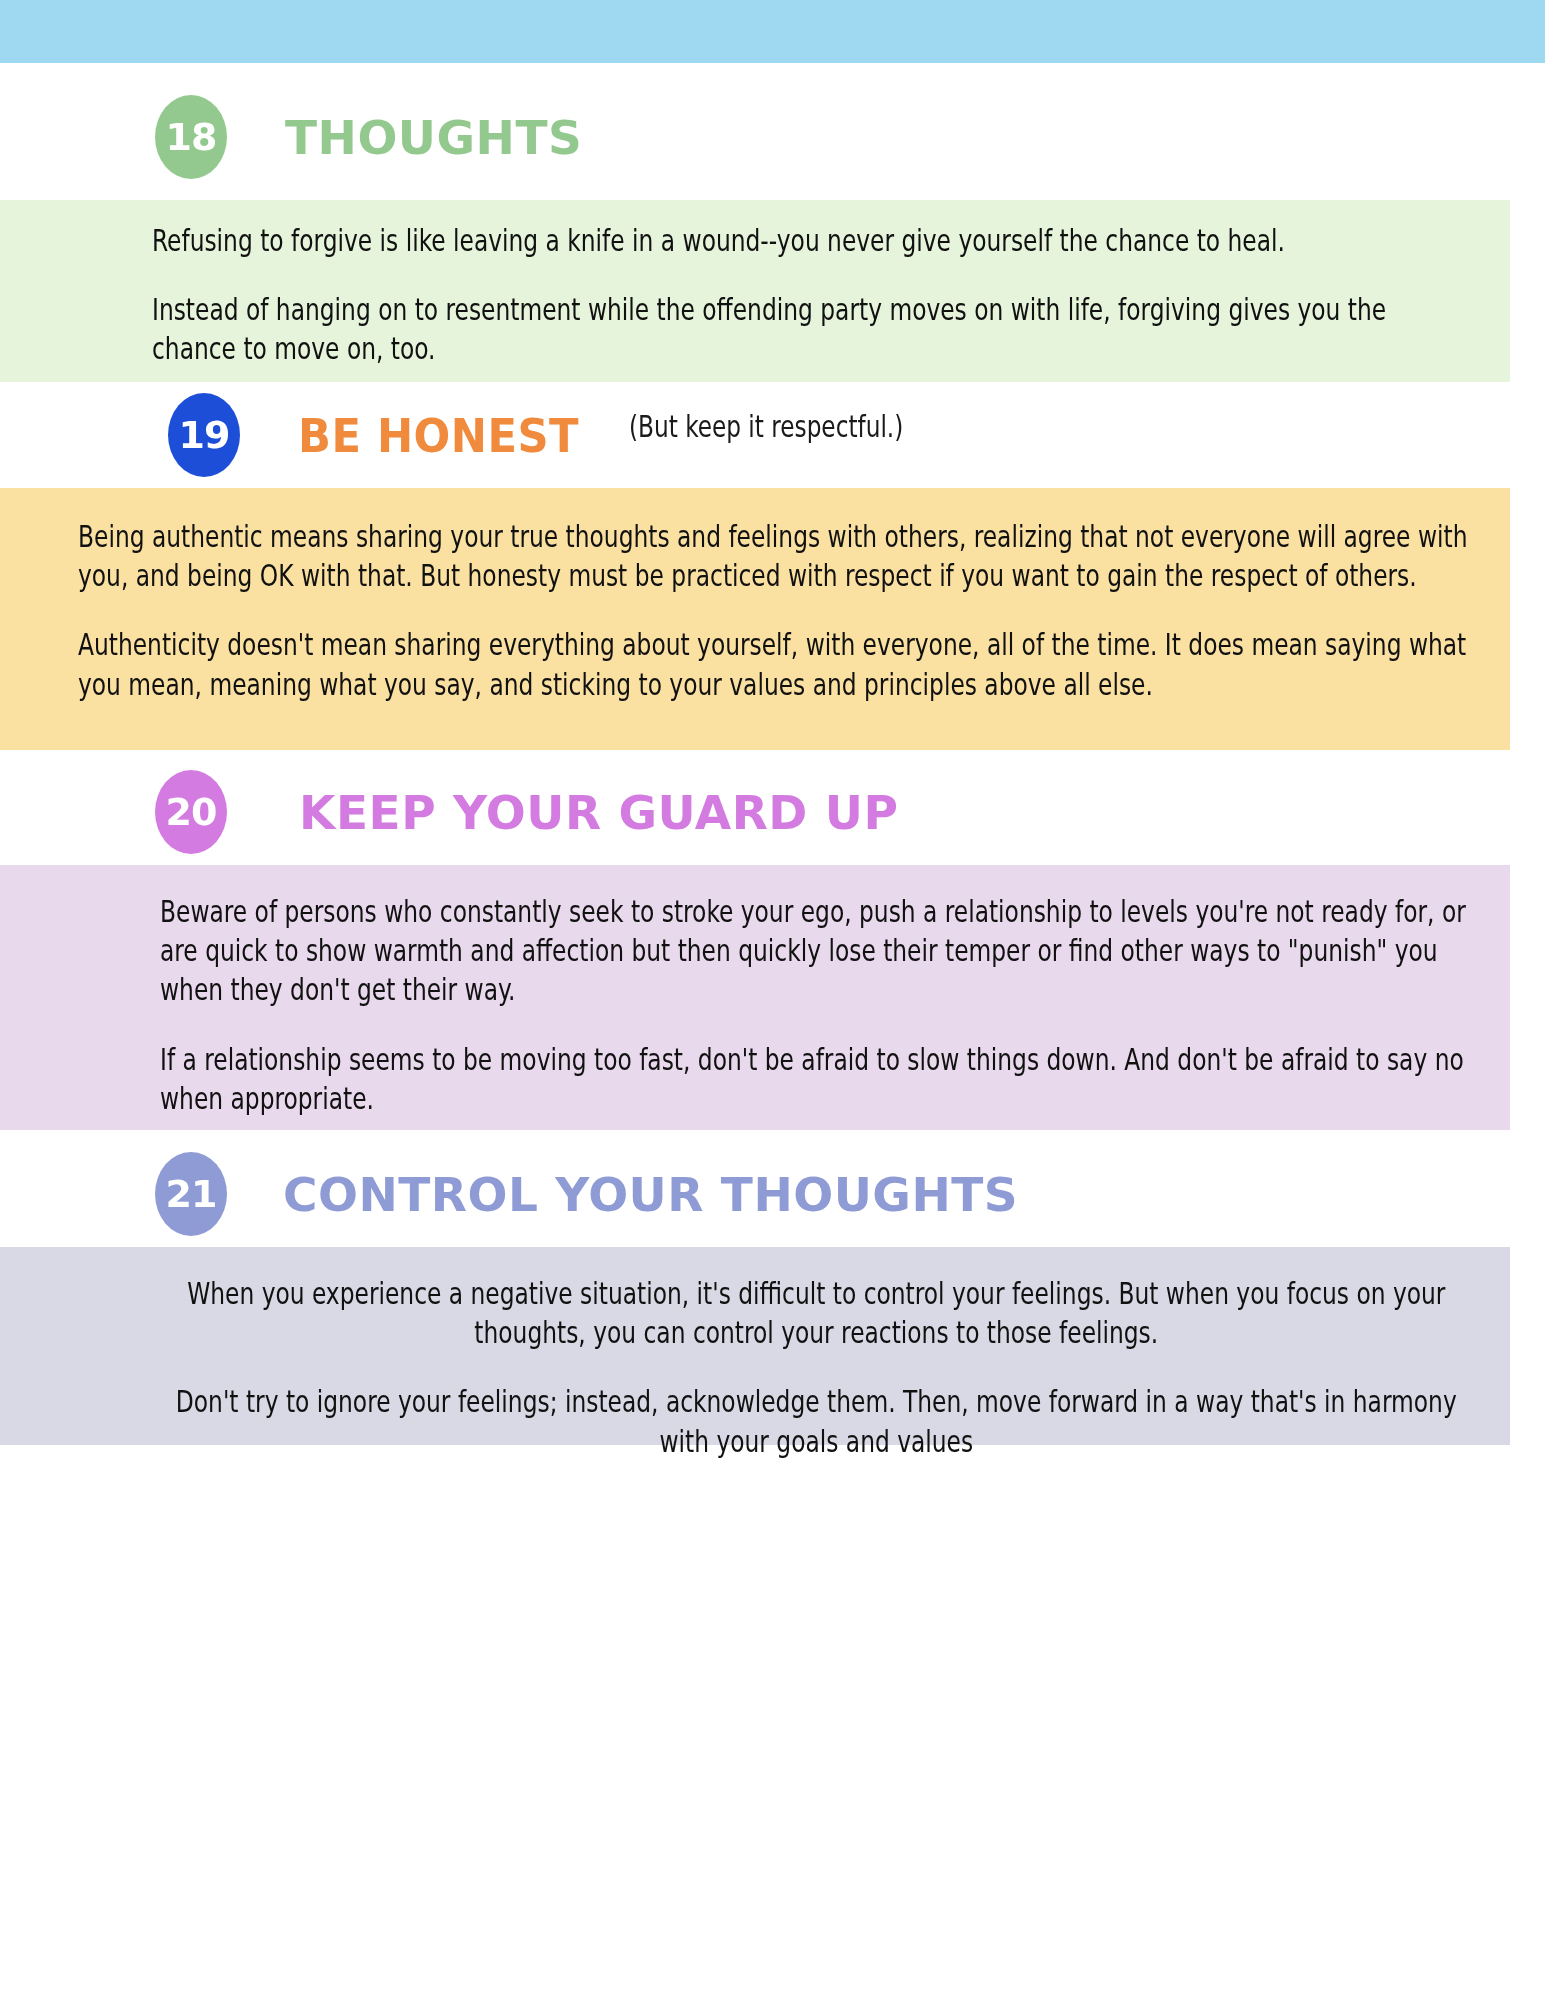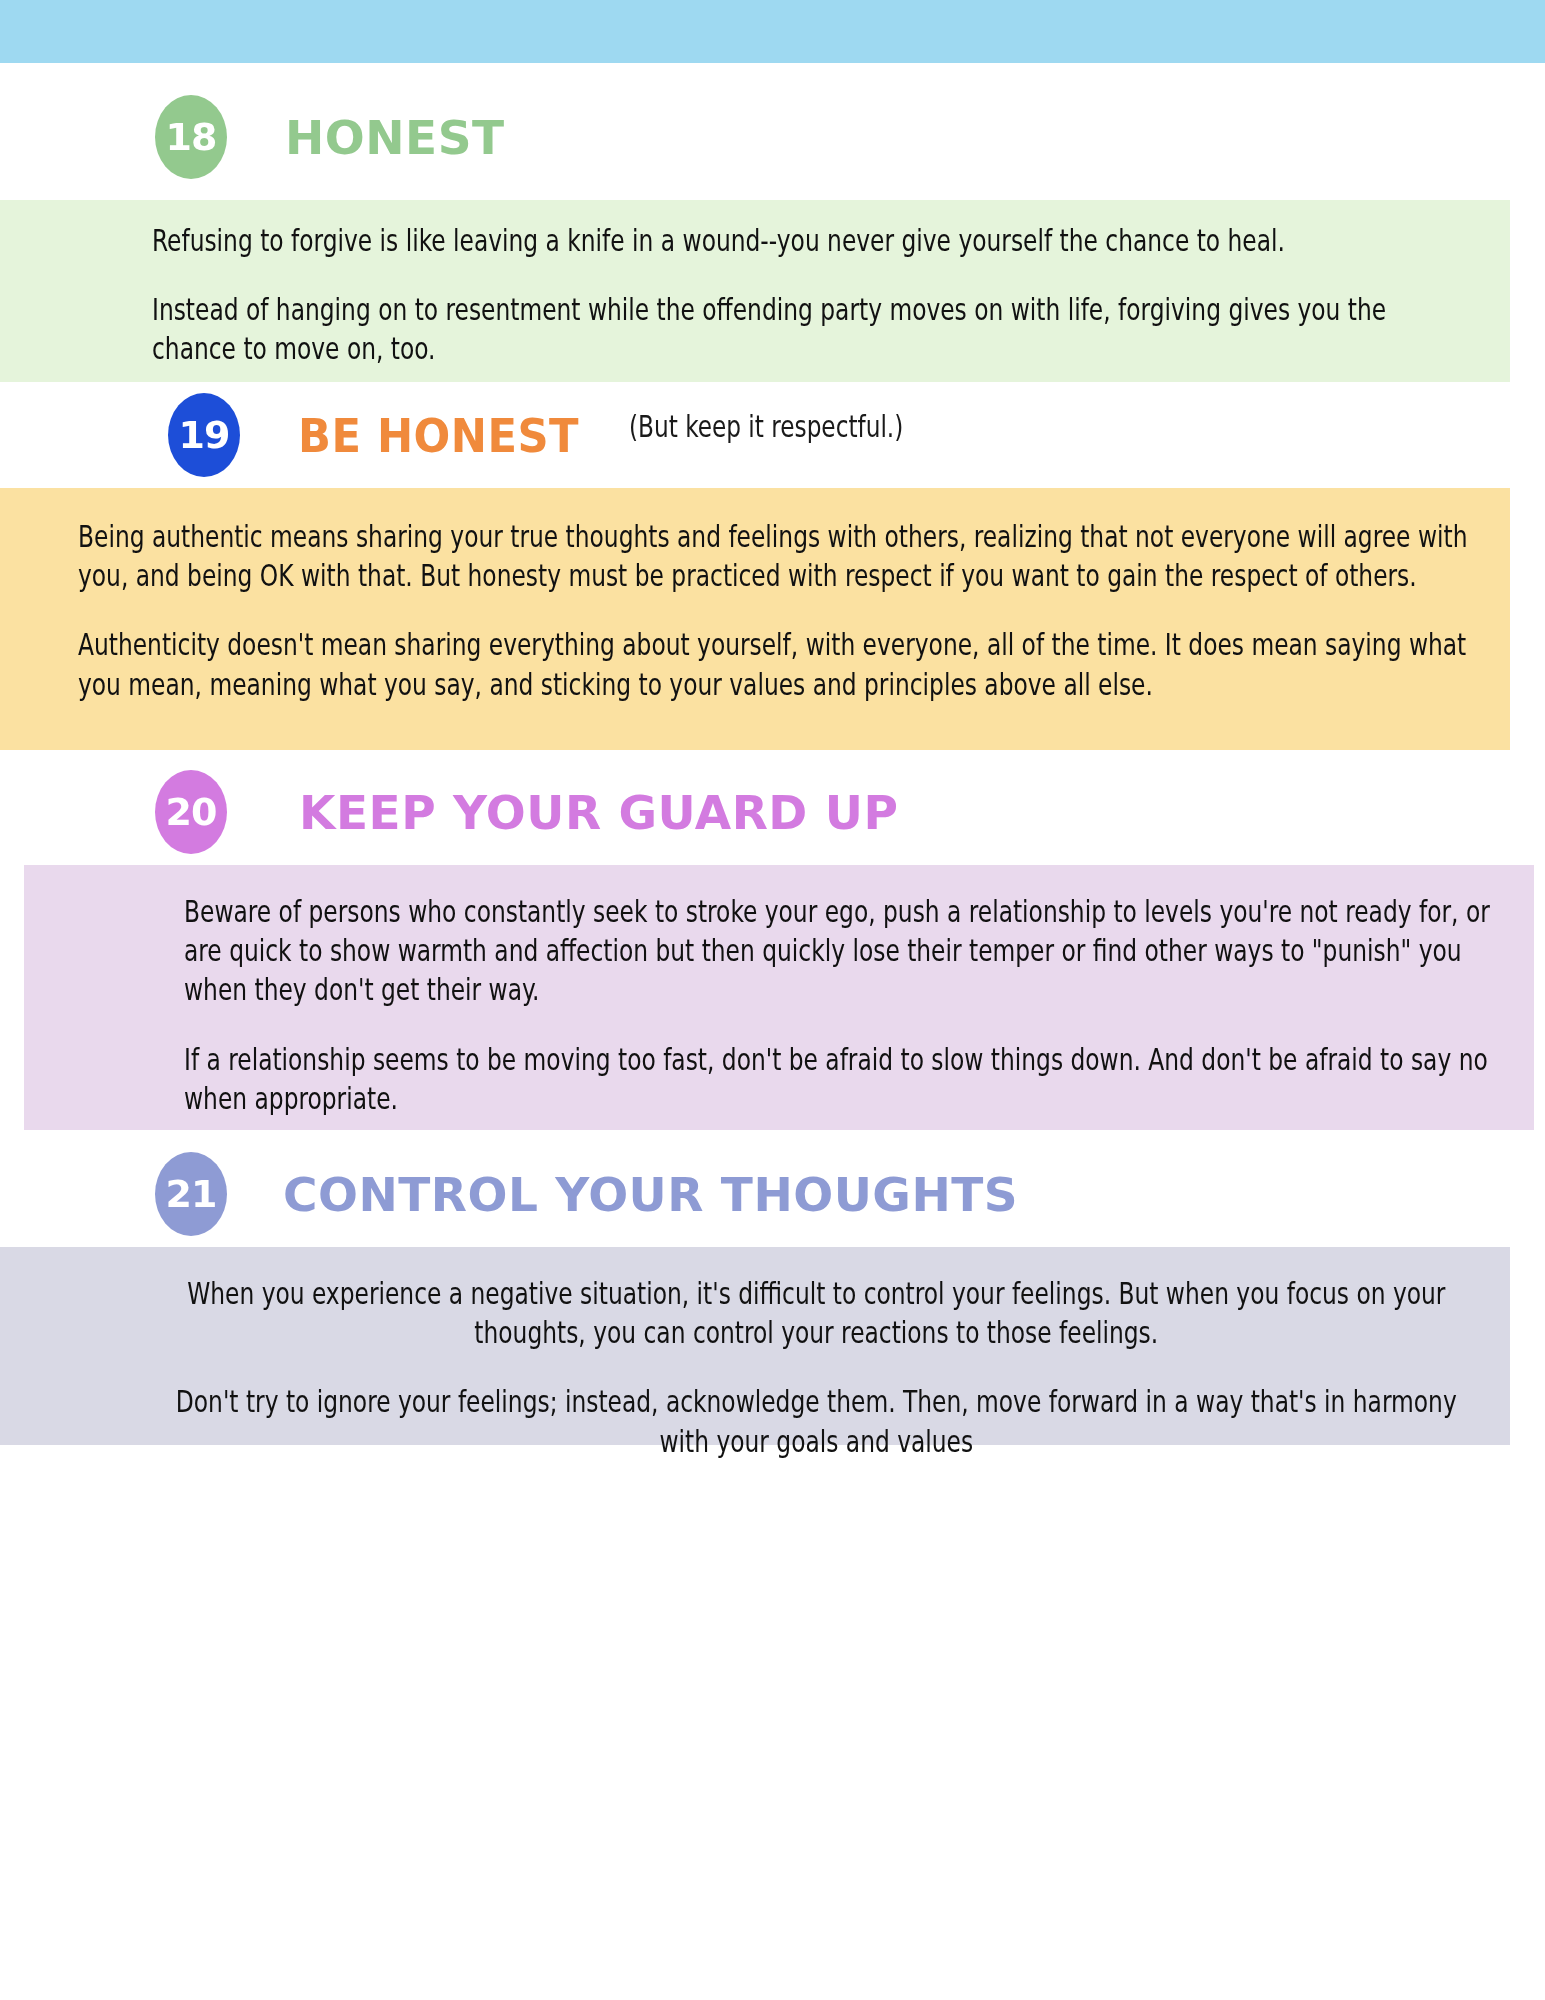--- a/index.html
+++ b/index.html
@@ -128,21 +128,21 @@
 
 <div class="page">
 
   <div class="topbar" style="background: rgb(158, 217, 241);"></div>
 
   <div class="head-row" id="head-18">
     <div class="badge" style="background: rgb(147, 201, 142);">
       <span>18</span>
     </div>
     <div class="titlewrap">
-      <span class="title" style="color: rgb(147, 201, 142);">HONEST</span>
+      <span class="title" style="color: rgb(147, 201, 142);">THOUGHTS</span>
     </div>
   </div>
   <div class="band" id="band-18" style="background: rgb(229, 244, 219);">
     <div class="inner">
       <div class="body">
         <p>Refusing to forgive is like leaving a knife in a wound--you never give yourself the chance to heal.</p>
         <p>Instead of hanging on to resentment while the offending party moves on with life, forgiving gives you the chance to move on, too.</p>
       </div>
     </div>
   </div>
@@ -166,21 +166,21 @@
   </div>
 
   <div class="head-row" id="head-20">
     <div class="badge" style="background: rgb(211, 123, 224);">
       <span>20</span>
     </div>
     <div class="titlewrap">
       <span class="title" style="color: rgb(211, 123, 224);">KEEP YOUR GUARD UP</span>
     </div>
   </div>
-  <div class="band" id="band-20" style="background: rgb(233, 217, 237); margin-left: 24px;">
+  <div class="band" id="band-20" style="background: rgb(233, 217, 237);">
     <div class="inner">
       <div class="body">
         <p>Beware of persons who constantly seek to stroke your ego, push a relationship to levels you're not ready for, or are quick to show warmth and affection but then quickly lose their temper or find other ways to "punish" you when they don't get their way.</p>
         <p>If a relationship seems to be moving too fast, don't be afraid to slow things down. And don't be afraid to say no when appropriate.</p>
       </div>
     </div>
   </div>
 
   <div class="head-row" id="head-21">
     <div class="badge" style="background: rgb(142, 155, 212);">

